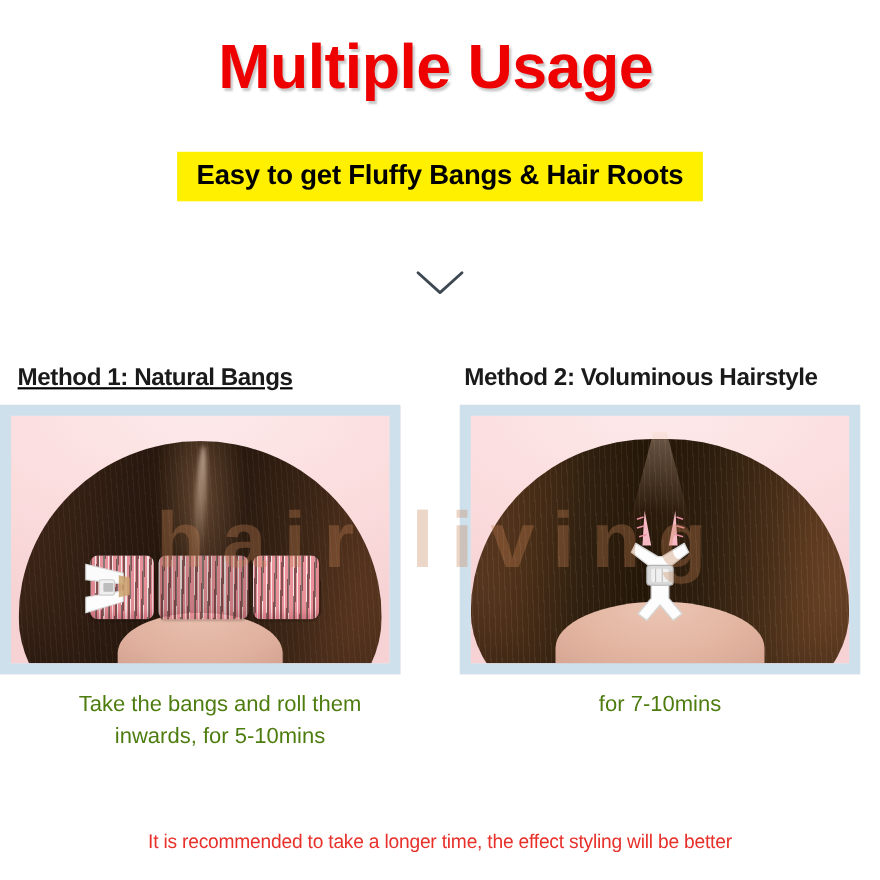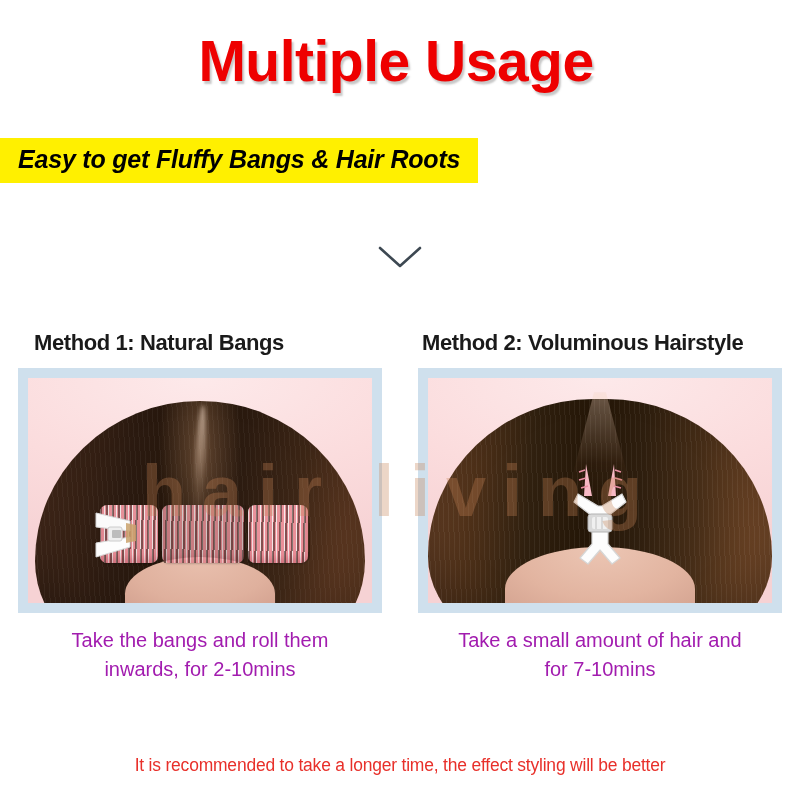--- a/index.html
+++ b/index.html
@@ -29,22 +29,21 @@
     text-shadow: 2px 3px 2px rgba(130,130,130,0.45);
     line-height: 1.05;
   }
 
   
   .banner-wrap {
     position: absolute;
     left: 0;
     top: 138px;
     width: 800px;
-    text-align: left;
-    font-style: italic;
+    text-align: center;
   }
   .banner {
     display: inline-block;
     background: #fff000;
     color: #000000;
     font-size: 25px;
     font-weight: bold;
     padding: 8px 18px 9px 18px;
     line-height: 1.1;
     letter-spacing: -0.2px;
@@ -66,21 +65,21 @@
     position: absolute;
     left: 0;
     top: 330px;
     width: 800px;
     display: flex;
   }
   .method {
     width: 400px;
     box-sizing: border-box;
   }
-  .method.left  { padding-left: 18px; padding-right: 18px; }
+  .method.left  { padding-right: 18px; text-decoration: underline; }
   .method.right { padding-left: 18px; padding-right: 3px; }
 
   .method-title {
     font-size: 22px;
     font-weight: bold;
     color: #1a1a1a;
     letter-spacing: -0.4px;
     margin: 0 0 12px 0;
     white-space: nowrap;
   }
@@ -294,21 +293,21 @@
     position: absolute;
     left: 0;
     top: 626px;
     width: 800px;
     display: flex;
   }
   .caption {
     width: 400px;
     text-align: center;
     font-size: 20px;
-    color: #a21caf;
+    color: #4d7c0f;
     line-height: 1.45;
     padding: 0 40px;
     box-sizing: border-box;
   }
   .caption .line { display: block; }
 
   
   .footer {
     position: absolute;
     left: 0;
@@ -393,21 +392,20 @@
       </div>
     </div>
   </div>
 </div>
 
 <div class="watermark">hair living</div>
 
 <div class="captions">
   <div class="caption">
     <span class="line">Take the bangs and roll them</span>
-    <span class="line">inwards, for 2-10mins</span>
+    <span class="line">inwards, for 5-10mins</span>
   </div>
   <div class="caption">
-    <span class="line">Take a small amount of hair and</span>
     <span class="line">for 7-10mins</span>
   </div>
 </div>
 
 <div class="footer">It is recommended to take a longer time, the effect styling will be better</div>
 
 </body></html>

